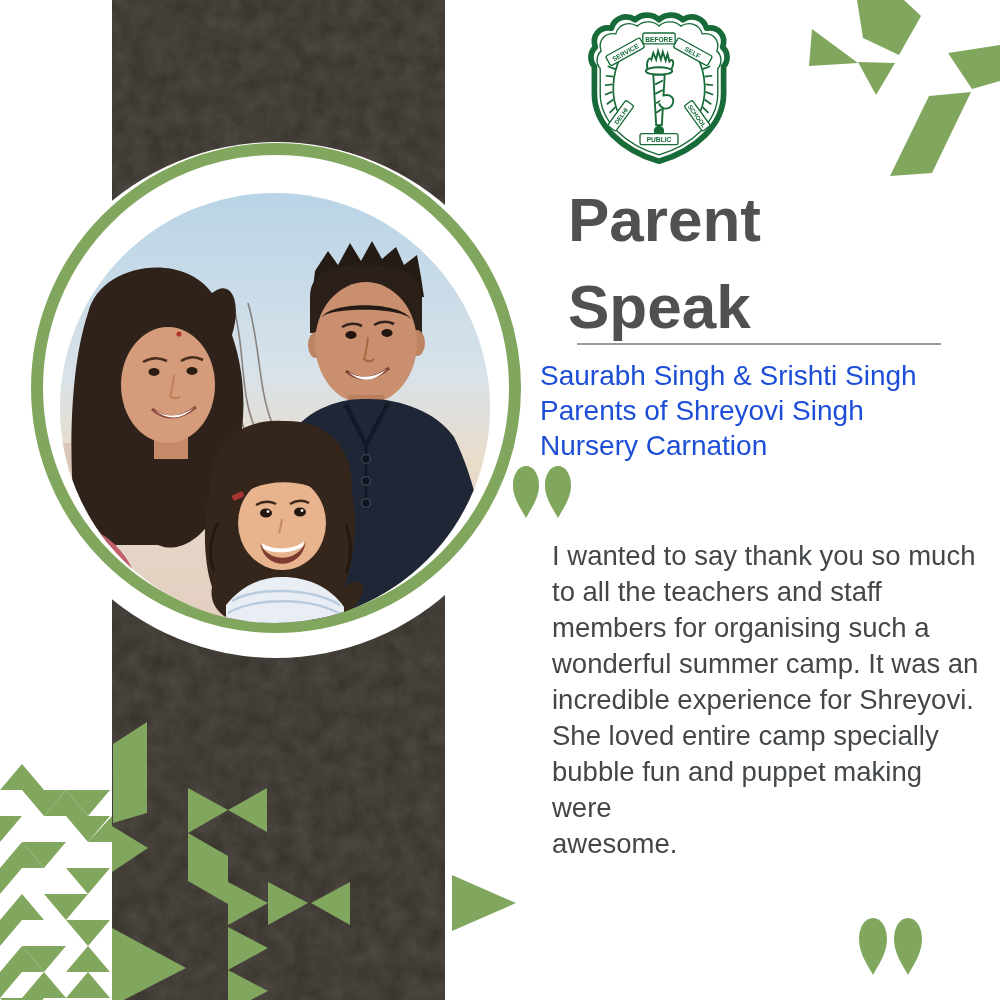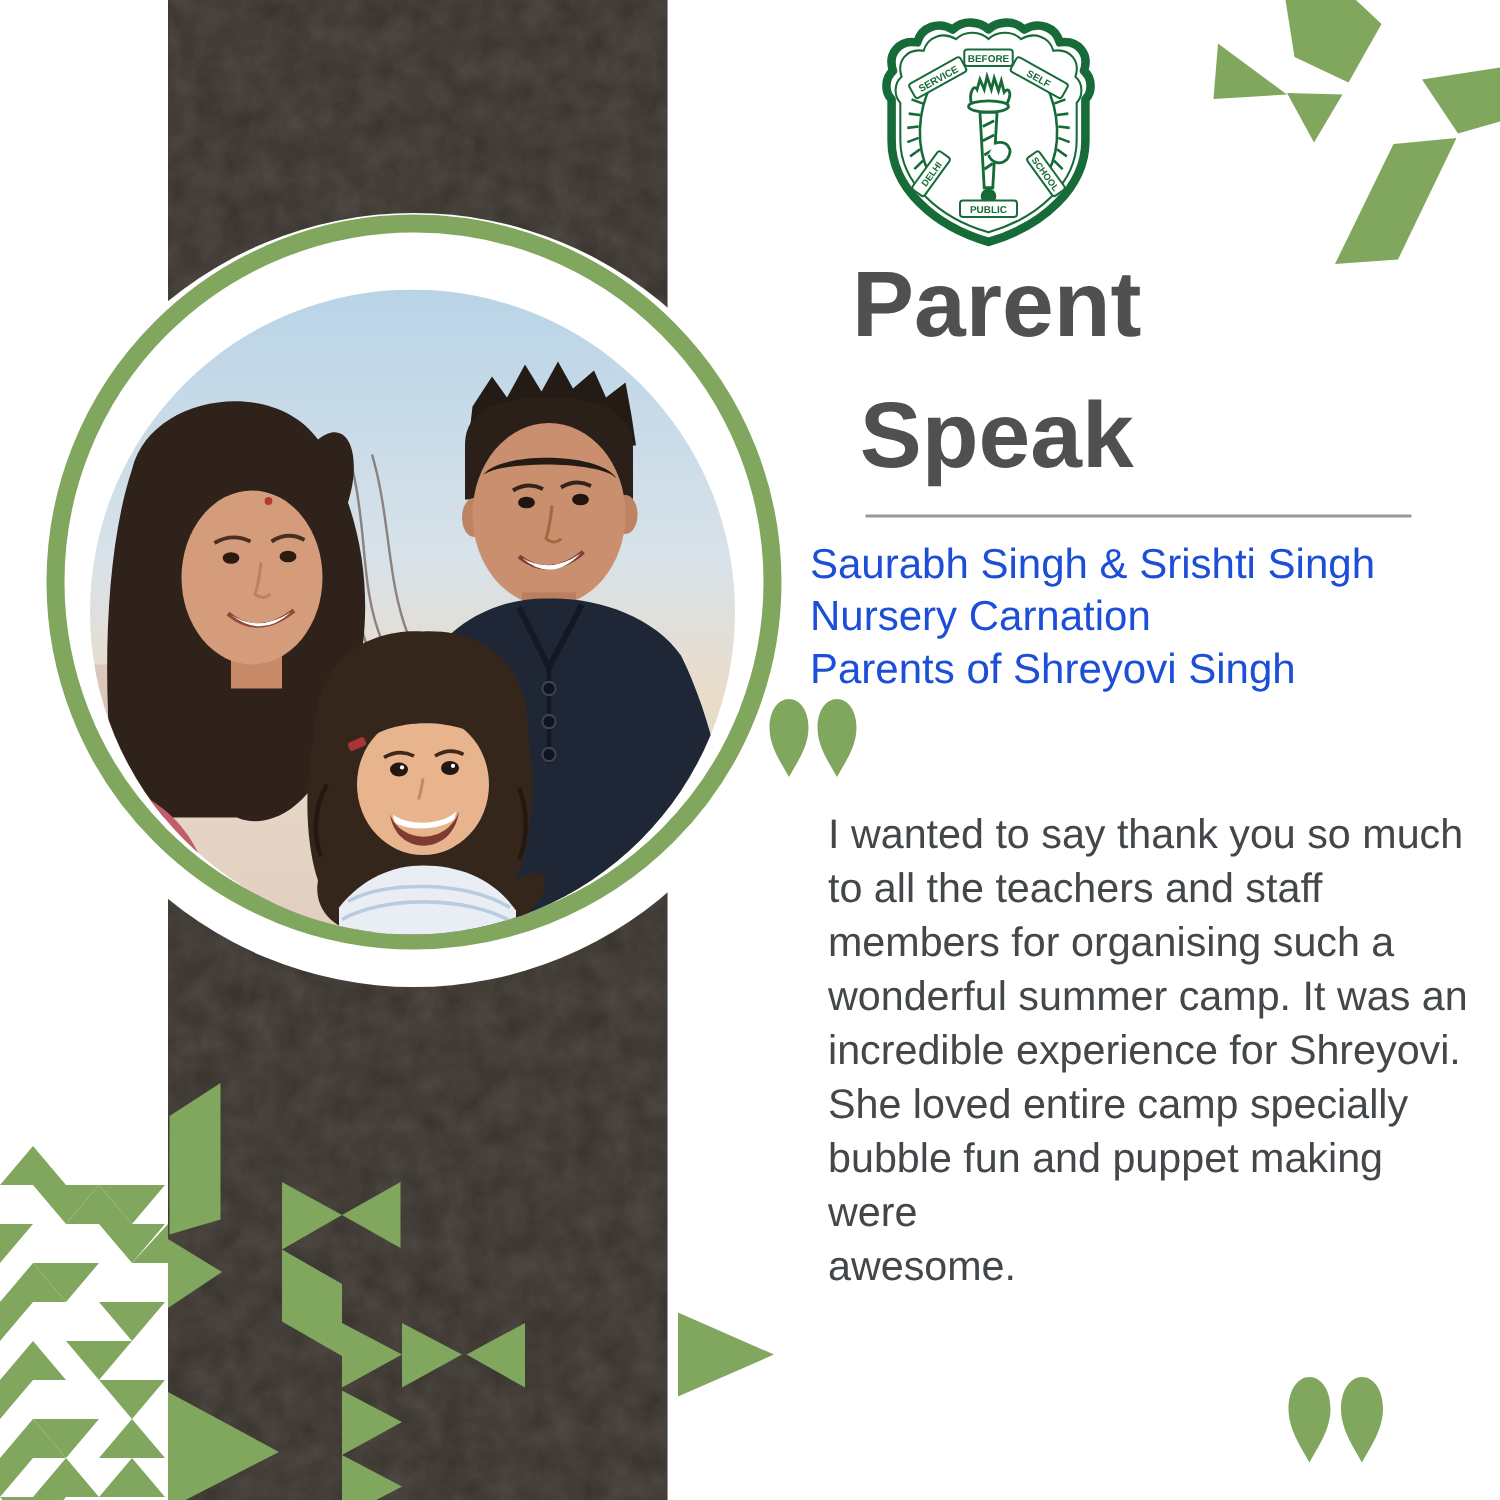--- a/index.html
+++ b/index.html
@@ -14,21 +14,21 @@
   .decor{position:absolute;inset:0;z-index:2;pointer-events:none;}
 
   
   .disc{position:absolute;left:18px;top:142px;width:516px;height:516px;border-radius:50%;background:#ffffff;z-index:3;}
   .ring{position:absolute;left:31px;top:143px;width:466px;height:466px;border:12px solid #81a75f;border-radius:50%;z-index:4;box-sizing:content-box;}
   .photo{position:absolute;left:60px;top:193px;width:430px;height:430px;z-index:5;}
 
   
   .right-col{position:absolute;left:0;top:0;width:1000px;height:1000px;z-index:6;pointer-events:none;}
   .logo{position:absolute;left:583px;top:10px;width:152px;height:160px;}
-  .title{position:absolute;left:568px;top:160px;font-size:62px;line-height:87px;font-weight:bold;color:#4f5052;white-space:pre-line;letter-spacing:0px;text-align:center;}
+  .title{position:absolute;left:568px;top:176px;font-size:62px;line-height:87px;font-weight:bold;color:#4f5052;white-space:pre-line;letter-spacing:0px;}
   .sep{position:absolute;left:577px;top:343px;width:364px;height:2px;background:#9a9a9a;}
   .names{position:absolute;left:540px;top:358px;font-size:28px;line-height:35px;font-weight:normal;color:#1d4ed8;}
   .openquote{position:absolute;left:512px;top:464px;}
   .closequote{position:absolute;left:858px;top:916px;}
   .quote-body{position:absolute;left:540px;top:526px;width:460px;font-size:27.5px;line-height:36px;color:#43474a;}
   .quote-body p{margin:12px;white-space:pre-line;}
   .quote-body p.p2{margin-top:40px;}
   .quote-body p.p3{margin-top:26px;}
 </style>
 </head>
@@ -229,22 +229,22 @@
         </g>
       </g>
     </svg>
 
     <div class="title">Parent
 Speak</div>
     <div class="sep"></div>
 
     <div class="names">
       <div>Saurabh Singh &amp; Srishti Singh</div>
+      <div>Parents of Shreyovi Singh</div>
       <div>Nursery Carnation</div>
-      <div>Parents of Shreyovi Singh</div>
     </div>
 
     <svg class="openquote" width="64" height="60" viewBox="0 0 64 60">
       <g fill="#81a75f">
         <path d="M14 2 C21.5 2 27 10 27 21 C27 34 19.5 44 14 54 C8.5 44 1 34 1 21 C1 10 6.5 2 14 2 Z"></path>
         <path d="M46 2 C53.5 2 59 10 59 21 C59 34 51.5 44 46 54 C40.5 44 33 34 33 21 C33 10 38.5 2 46 2 Z"></path>
       </g>
     </svg>
 
     <div class="quote-body">

